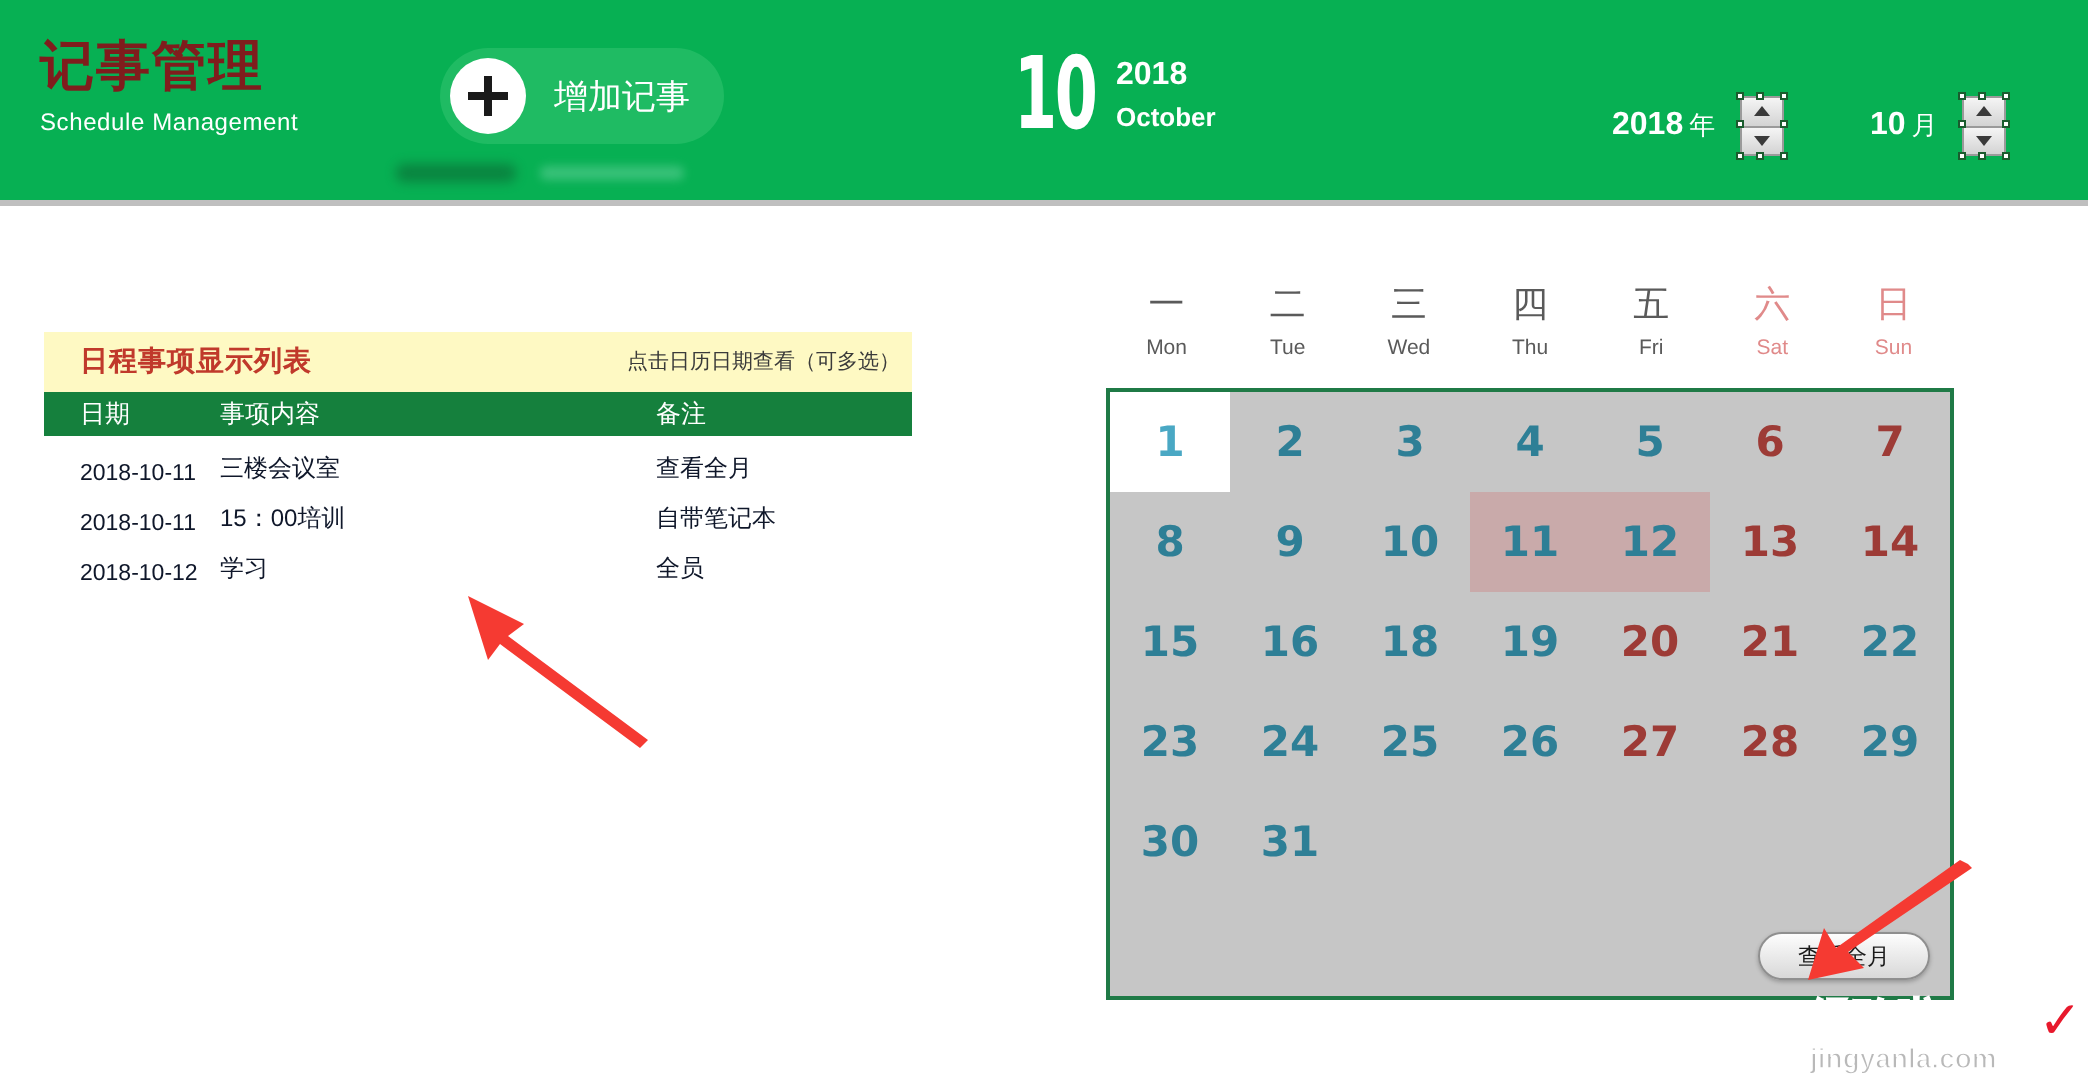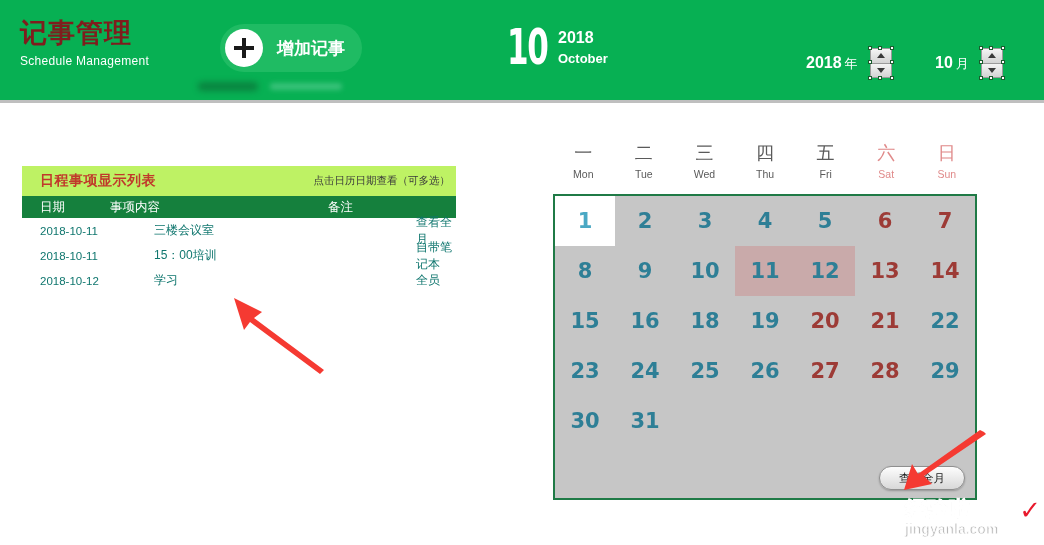--- a/index.html
+++ b/index.html
@@ -43,21 +43,21 @@
   .add-btn .plus-circle::after {
     content: ""; position: absolute; background: #1a1a1a;
   }
   .add-btn .plus-circle::before {
     left: 9px; top: 17px; width: 20px; height: 4px;
   }
   .add-btn .plus-circle::after {
     left: 17px; top: 9px; width: 4px; height: 20px;
   }
   .add-btn .add-label {
-    color: #ffffff; font-size: 17px; margin-left: 14px; font-weight: bold;
+    color: #ffffff; font-size: 17px; margin-left: 14px;
   }
 
   .blur-text {
     position: absolute; left: 198px; top: 80px;
     width: 152px; height: 14px;
   }
   .blur-text .b1 {
     position: absolute; left: 0; top: 2px; width: 60px; height: 9px;
     background: #0a7c3c; border-radius: 4px; filter: blur(3px); opacity: .85;
   }
@@ -114,40 +114,40 @@
   .spinner .h-mr { right: -3px; top: 50%; margin-top: -3px; }
 
   .hdr-sep {
     position: absolute; left: 0; top: 100px; width: 1044px; height: 3px;
     background: #bfbfbf;
   }
 
   
   .list-panel { position: absolute; left: 22px; top: 166px; width: 434px; }
   .list-head {
-    height: 30px; background: #bef264;
+    height: 30px; background: #fef9c3;
     display: flex; align-items: center; justify-content: space-between;
     padding: 0 6px 0 18px;
   }
   .list-head .lh-title {
     font-size: 14px; font-weight: bold; color: #c0392b; letter-spacing: .5px;
   }
   .list-head .lh-hint { font-size: 10.5px; color: #3a3a3a; }
 
   .tbl-head {
     height: 22px; background: #15803d;
     display: flex; align-items: center; color: #ffffff; font-size: 12.5px;
   }
   .col-date { width: 88px; padding-left: 18px; flex: none; }
   .col-content { width: 218px; flex: none; }
   .col-remark { flex: 1; }
 
   .tbl-row {
-    height: 25px; display: flex; align-items: center;
-    font-size: 12px; color: #0f766e; gap: 44px;
+    height: 25px; display: flex; align-items: flex-end;
+    font-size: 12px; color: #0f172a;
   }
   .tbl-row .col-date { font-size: 11.5px; }
 
   
   .arrow-left { position: absolute; left: 232px; top: 292px; }
 
   
   .cal-wrap { position: absolute; left: 553px; top: 140px; width: 424px; }
   .cal-dow {
     display: flex; height: 50px; margin-bottom: 4px;

